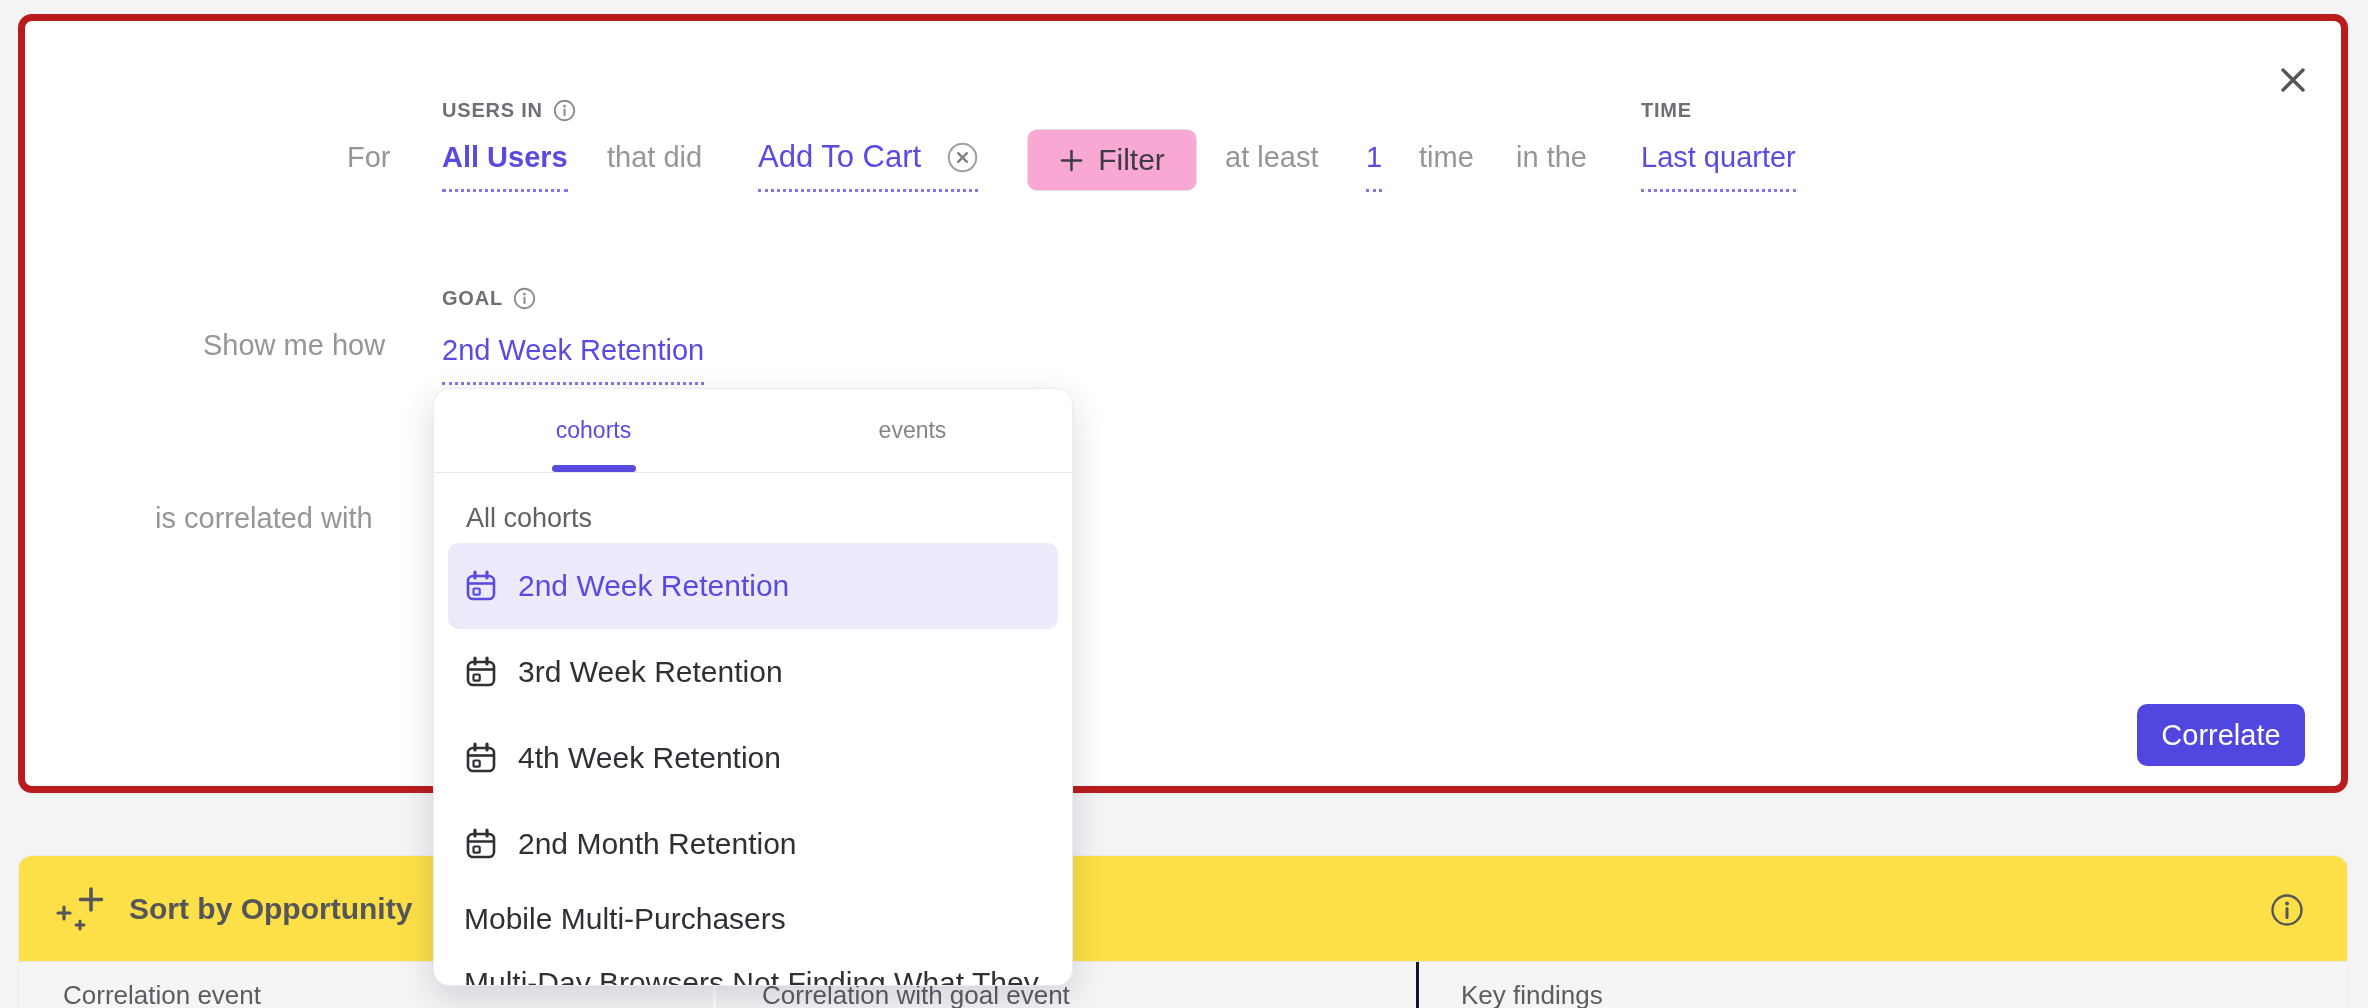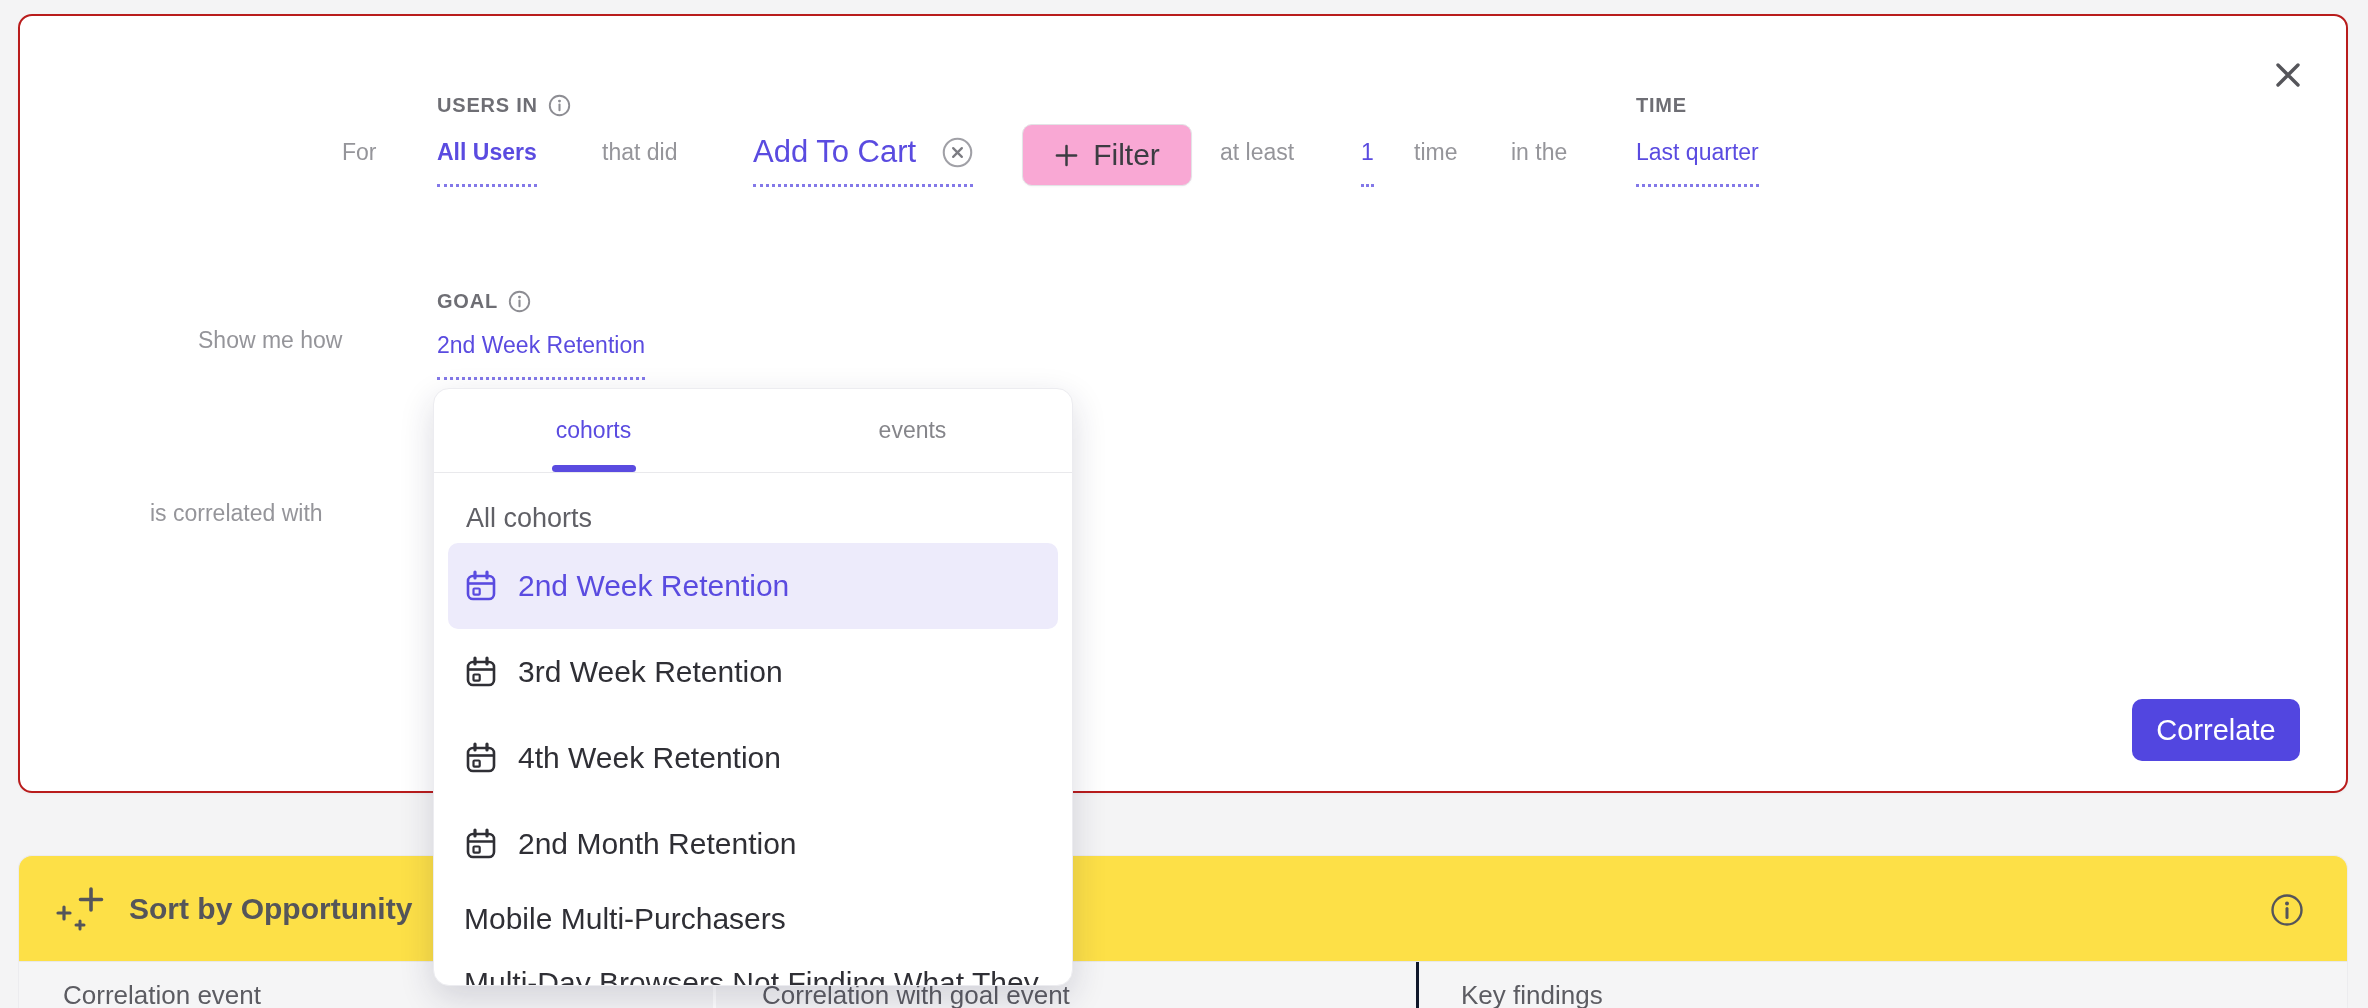--- a/index.html
+++ b/index.html
@@ -8,25 +8,25 @@
     font-family:"Liberation Sans", sans-serif;
     background:#f4f4f5;
     overflow:hidden;
     position:relative;
   }
   .canvas { position:absolute; inset:0; width:2368px; height:1008px; }
 
   
   .main-card {
     position:absolute; left:18px; top:14px; width:2330px; height:779px;
-    background:#ffffff; border:2px solid #b91c1c; border-radius:14px;
+    background:#ffffff; border:7px solid #b91c1c; border-radius:14px;
     box-shadow:0 1px 3px rgba(20,20,40,0.04); z-index:1;
   }
   .word {
-    position:absolute; font-size:23px; line-height:40px; color:#95959a;
+    position:absolute; font-size:29px; line-height:40px; color:#95959a;
     white-space:nowrap;
   }
   .value {
     color:#5a4be0; font-weight:500; cursor:pointer;
     padding-bottom:12px; border-bottom:3px dotted rgba(90,75,224,0.75);
   }
   .field-label {
     position:absolute; display:flex; align-items:center; gap:10px;
     font-size:20px; font-weight:700; letter-spacing:0.8px; color:#6e6e74;
     white-space:nowrap;
@@ -146,21 +146,21 @@
     <span class="word" style="left:1491px; top:116px;">in the</span>
     <span class="word value" style="left:1616px; top:116px;">Last quarter</span>
 
     <div class="close-btn">
       <svg width="28" height="28" viewBox="0 0 28 28">
         <path d="M4 4 L24 24 M24 4 L4 24" stroke="#55555a" stroke-width="3.4" stroke-linecap="round"></path>
       </svg>
     </div>
 
     <span class="word" style="left:178px; top:304px;">Show me how</span>
-    <div class="field-label" style="left:417px; top:266px;margin-top:8px;">
+    <div class="field-label" style="left:417px; top:266px;">
       <span>GOAL</span>
       <svg width="23" height="23" viewBox="0 0 22 22">
         <circle cx="11" cy="11" r="9.3" fill="none" stroke="#8d8d93" stroke-width="1.8"></circle>
         <circle cx="11" cy="6.8" r="1.4" fill="#8d8d93"></circle>
         <path d="M11 10 v5.6" stroke="#8d8d93" stroke-width="2" stroke-linecap="round"></path>
       </svg>
     </div>
     <span class="word value" style="left:417px; top:309px;">2nd Week Retention</span>
 
     <span class="word" style="left:130px; top:477px;">is correlated with</span>

